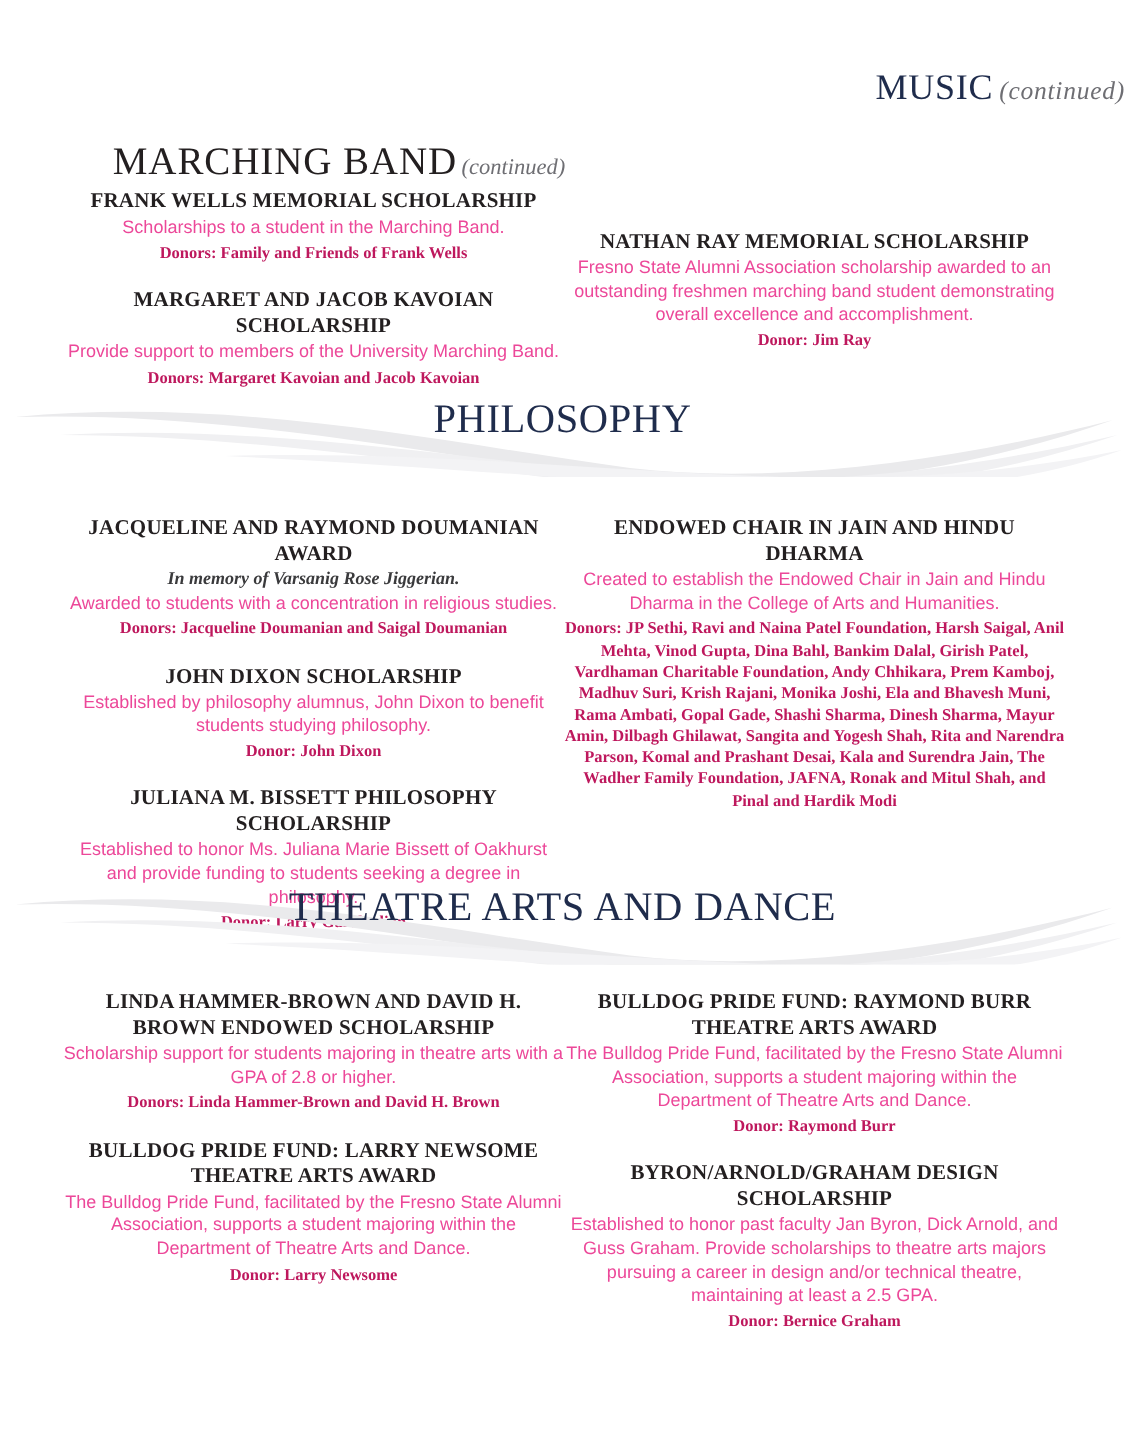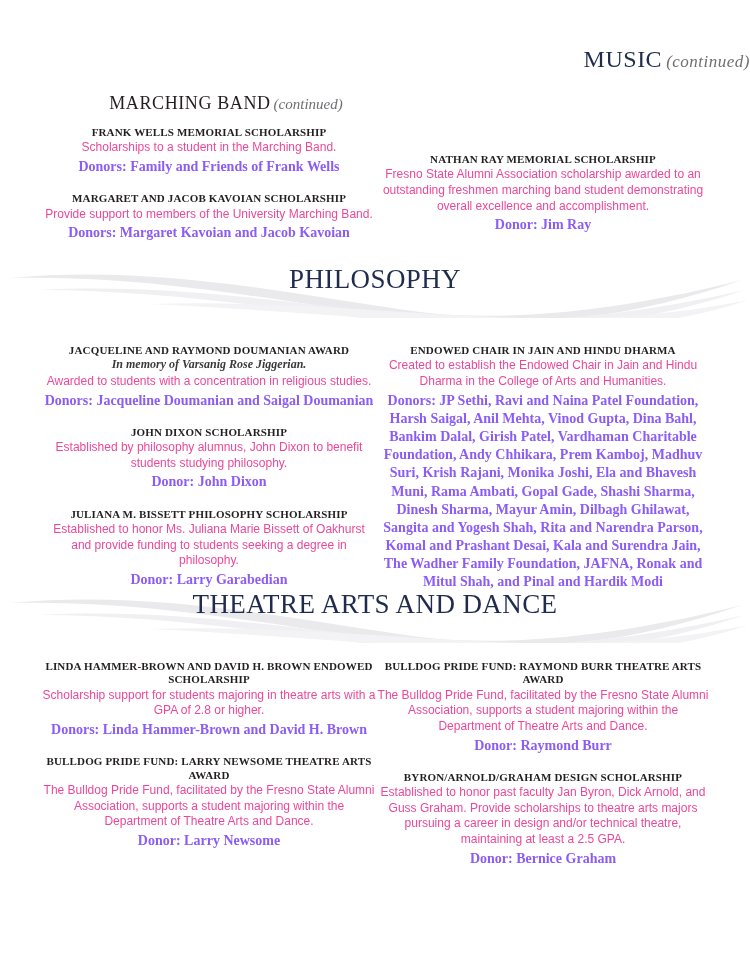--- a/index.html
+++ b/index.html
@@ -51,21 +51,21 @@
   .dept-head {
     position: absolute;
     top: 93px;
     left: 46px;
     width: 360px;
     text-align: center;
     white-space: nowrap;
     color: #231f20;
   }
   .dept-head .dh-main {
-    font-size: 18px;
+    font-size: 26px;
     letter-spacing: 0.6px;
   }
   .dept-head .dh-sub {
     font-size: 15px;
     font-style: italic;
     color: #6e6e73;
     margin-left: 3px;
   }
 
   
@@ -102,21 +102,21 @@
   .col-left  { left: 42px; }
   .col-right { left: 376px; }
 
   .award {
     margin-bottom: 16px;
     text-align: center;
   }
   .award:last-child { margin-bottom: 0; }
 
   .award-name {
-    font-size: 11px;
+    font-size: 14px;
     font-weight: bold;
     line-height: 1.22;
     color: #231f20;
     letter-spacing: 0.15px;
   }
   .award-memorial {
     font-size: 12px;
     font-style: italic;
     font-weight: bold;
     line-height: 1.3;
@@ -124,24 +124,24 @@
     font-family: Liberation Serif, serif;
   }
   .award-desc {
     font-size: 12px;
     line-height: 1.3;
     color: #ec4899;
     font-family: "Liberation Sans", "DejaVu Sans", sans-serif;
     margin-top: 1px;
   }
   .award-donor {
-    font-size: 14px;
+    font-size: 11px;
     font-weight: bold;
     line-height: 1.3;
-    color: #8b5cf6;
+    color: #be185d;
     margin-top: 2px;
   }
 </style>
 </head>
 <body>
 
 <div class="page">
 
   <div class="running-head">
     <span class="rh-main">MUSIC</span><span class="rh-sub">(continued)</span>

